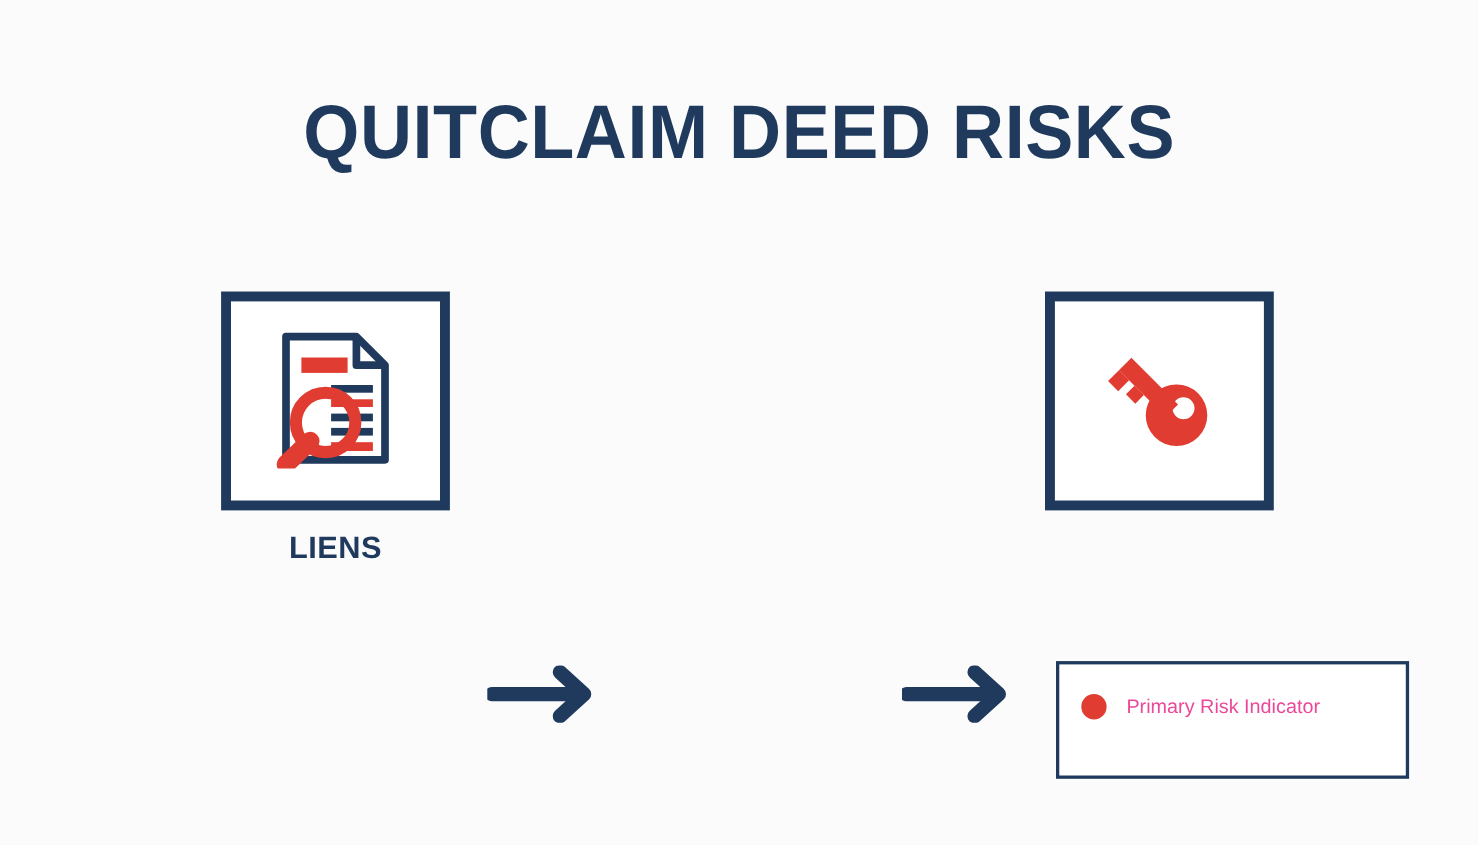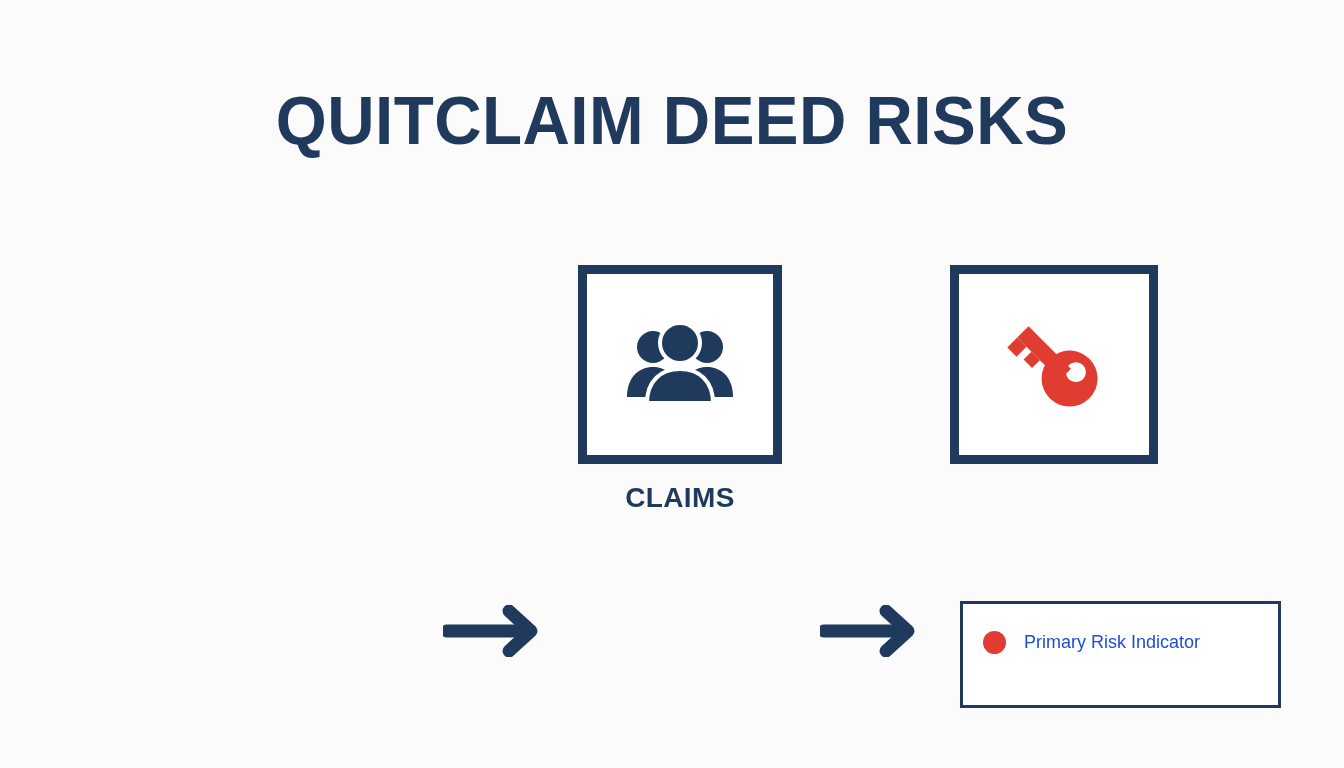--- a/index.html
+++ b/index.html
@@ -100,59 +100,65 @@
   }
   .legend-dot {
     width: 23px;
     height: 23px;
     border-radius: 50%;
     flex: 0 0 auto;
   }
   .legend-text {
     margin-left: 18px;
     font-size: 18px;
-    color: #1d4ed8;
+    color: #ec4899;
     white-space: nowrap;
   }
 </style>
 </head>
 <body>
 
 <div class="title">QUITCLAIM DEED RISKS</div>
 
 <div class="flow">
 
+  <div class="step step-1">
+    <div class="icon-box">
+      <span>
+        <svg width="118" height="128" viewBox="0 0 118 128">
+
+          <path d="M14 8 H78 L104 34 V120 H14 Z" fill="#ffffff" stroke="#1f3a5c" stroke-width="7" stroke-linejoin="round"></path>
+          <path d="M78 8 L78 34 L104 34" fill="none" stroke="#1f3a5c" stroke-width="7" stroke-linejoin="round"></path>
+
+          <rect x="28" y="27" width="42" height="14" fill="#e03c31"></rect>
+
+          <rect x="55" y="52" width="38" height="7" fill="#1f3a5c"></rect>
+          <rect x="55" y="65" width="38" height="7" fill="#e03c31"></rect>
+          <rect x="55" y="78" width="38" height="7" fill="#1f3a5c"></rect>
+          <rect x="55" y="91" width="38" height="7" fill="#1f3a5c"></rect>
+          <rect x="55" y="104" width="38" height="8" fill="#e03c31"></rect>
+
+          <line x1="36" y1="103" x2="14" y2="124" stroke="#e03c31" stroke-width="17" stroke-linecap="round"></line>
+
+          <circle cx="50" cy="86" r="27" fill="none" stroke="#e03c31" stroke-width="11"></circle>
+        </svg>
+      </span>
+    </div>
+    <div class="step-label">LIENS</div>
+  </div>
 
   <div class="arrow arrow-0">
     <span>
       <svg width="96" height="52" viewBox="0 0 96 52">
         <line x1="4" y1="26" x2="74" y2="26" stroke="#1f3a5c" stroke-width="13" stroke-linecap="round"></line>
         <polyline points="66,6 88,26 66,46" fill="none" stroke="#1f3a5c" stroke-width="13" stroke-linecap="round" stroke-linejoin="round"></polyline>
       </svg>
     </span>
   </div>
 
-  <div class="step step-2">
-    <div class="icon-box">
-      <span>
-        <svg width="116" height="84" viewBox="0 0 116 84">
-
-          <circle cx="31" cy="26" r="16" fill="#1f3a5c"></circle>
-          <path d="M5 76 C5 56 17 46 31 46 C45 46 57 56 57 76 Z" fill="#1f3a5c"></path>
-
-          <circle cx="85" cy="26" r="16" fill="#1f3a5c"></circle>
-          <path d="M59 76 C59 56 71 46 85 46 C99 46 111 56 111 76 Z" fill="#1f3a5c"></path>
-
-          <circle cx="58" cy="22" r="20" fill="#1f3a5c" stroke="#ffffff" stroke-width="4"></circle>
-          <path d="M25 82 C25 60 39 48 58 48 C77 48 91 60 91 82 Z" fill="#1f3a5c" stroke="#ffffff" stroke-width="4"></path>
-        </svg>
-      </span>
-    </div>
-    <div class="step-label">CLAIMS</div>
-  </div>
 
   <div class="arrow arrow-1">
     <span>
       <svg width="96" height="52" viewBox="0 0 96 52">
         <line x1="4" y1="26" x2="74" y2="26" stroke="#1f3a5c" stroke-width="13" stroke-linecap="round"></line>
         <polyline points="66,6 88,26 66,46" fill="none" stroke="#1f3a5c" stroke-width="13" stroke-linecap="round" stroke-linejoin="round"></polyline>
       </svg>
     </span>
   </div>
 

